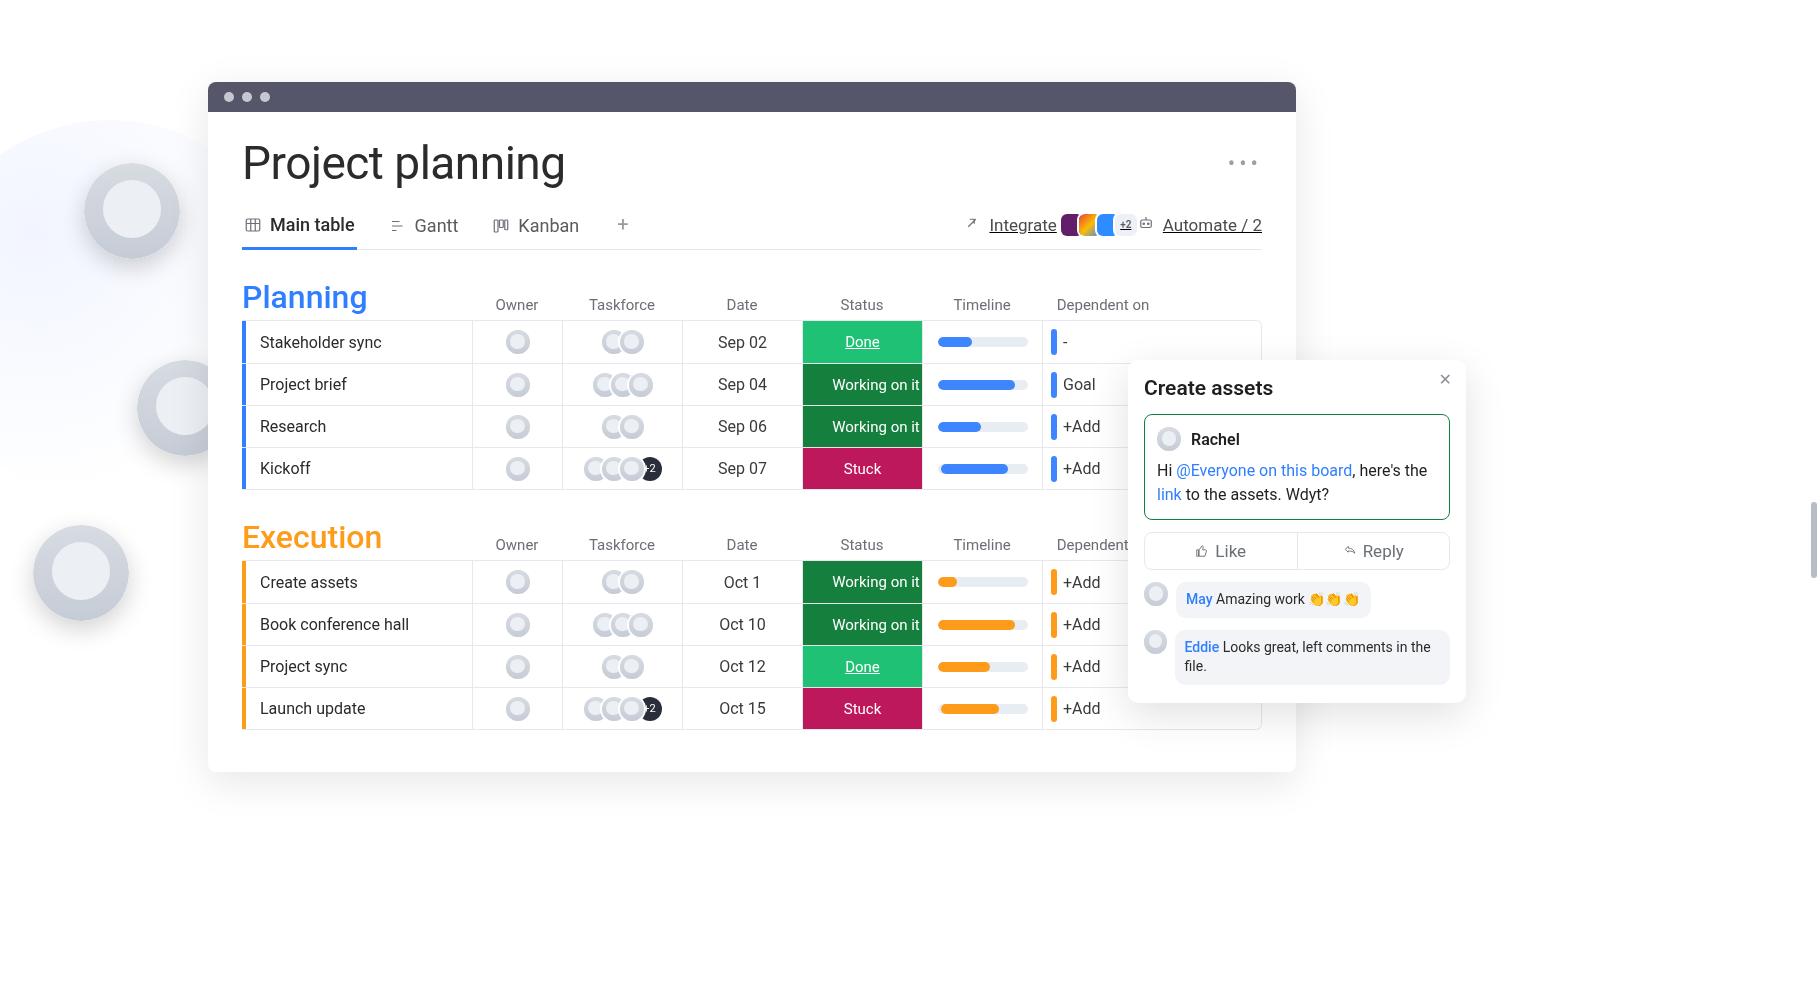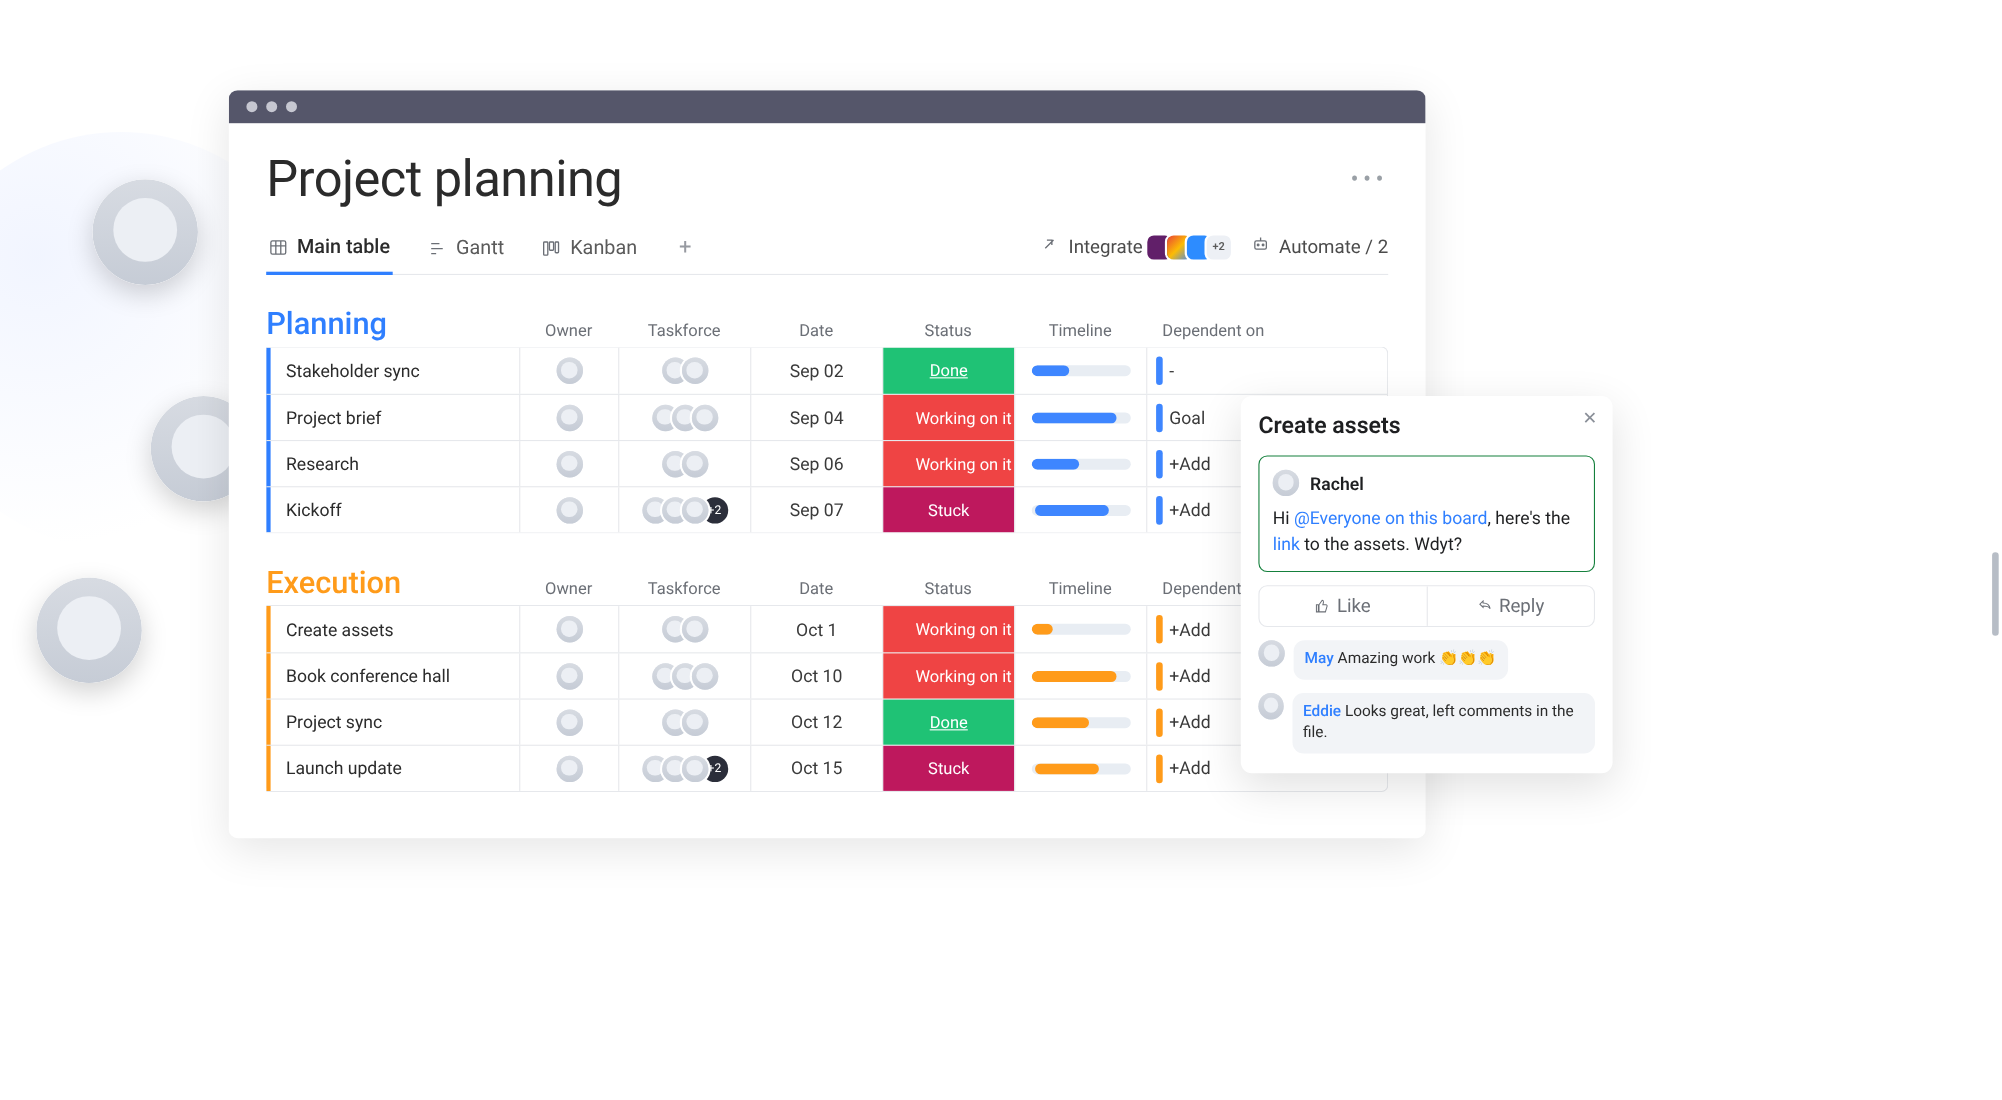--- a/index.html
+++ b/index.html
@@ -21,46 +21,46 @@
   .board-title { font-size:46px; font-weight:400; color:#2b2b2b; letter-spacing:-.5px; }
   .more-dots { color:#9aa0a6; font-size:22px; letter-spacing:4px; cursor:pointer; }
 
   .views-row { display:flex; align-items:center; justify-content:space-between; margin-top:18px; border-bottom:1px solid #e6e8ec; }
   .views-left { display:flex; align-items:center; gap:30px; }
   .view-tab { display:flex; align-items:center; gap:8px; padding:6px 2px 12px 2px; color:#5b5b5b; font-size:18px; cursor:pointer; }
   .view-tab.active { border-bottom:3px solid #2f7fff; color:#2b2b2b; font-weight:500; margin-bottom:-1px; }
   .view-icon { width:18px; height:18px; display:inline-flex; align-items:center; justify-content:center; color:#5b5b5b;}
   .add-view { color:#979aa1; font-size:20px; padding:0 6px 10px 6px; cursor:pointer; }
 
-  .views-right { display:flex; align-items:center; gap:18px; padding-bottom:8px; }
+  .views-right { display:flex; align-items:center; padding-bottom:8px;text-decoration:underline; }
   .rbtn { display:flex; align-items:center; gap:8px; color:#4b4b4b; font-size:17px; cursor:pointer; }
   .rbtn svg { width:18px; height:18px; }
   .int-badges { display:flex; align-items:center; }
   .int-badges .ib { width:22px; height:22px; border-radius:6px; margin-left:-4px; box-shadow:0 0 0 2px #fff; }
   .ib.slack{background:#611f69;} .ib.gmail{background:linear-gradient(135deg,#ea4335,#fbbc05 50%,#4285f4);} .ib.zoom{background:#2d8cff;}
   .ib.plus{background:#edf0f5; color:#5b5b5b; font-size:10px; font-weight:600; display:flex; align-items:center; justify-content:center;}
 
   .group { margin-top:28px; }
   .group-head { display:grid; grid-template-columns: 230px 90px 120px 120px 120px 120px 122px; align-items:end; gap:0; }
-  .group-title { font-size:28px; font-weight:500; padding-bottom:4px; }
+  .group-title { font-size:32px; font-weight:500; padding-bottom:4px; }
   .g-blue .group-title { color:#2f7fff; }
   .g-orange .group-title { color:#ff9b1a; }
   .col-head { text-align:center; color:#6b6f76; font-size:15px; padding-bottom:6px; }
 
   .rows { border:1px solid #e6e8ec; border-left:none; border-radius:0 6px 6px 0; overflow:hidden; }
   .g-blue .rows { box-shadow: inset 4px 0 0 #2f7fff; }
   .g-orange .rows { box-shadow: inset 4px 0 0 #ff9b1a; }
 
   .row { display:grid; grid-template-columns: 230px 90px 120px 120px 120px 120px 122px; align-items:center; height:42px; border-top:1px solid #e6e8ec; }
   .row:first-child { border-top:none; }
   .cell { height:100%; display:flex; align-items:center; justify-content:center; font-size:16px; color:#2b2b2b; border-left:1px solid #e6e8ec; }
   .cell.name { justify-content:flex-start; padding-left:18px; border-left:none; }
   .cell.date { color:#3a3a3a; }
   .status { width:100%; height:100%; display:flex; align-items:center; justify-content:center; color:#fff; font-size:15px; }
-  .st-done{background:#1fc275;text-decoration:underline;} .st-work{background:#ef4444;padding-left:27px;} .st-stuck{background:#be185d;}
+  .st-done{background:#1fc275;text-decoration:underline;} .st-work{background:#15803d;padding-left:27px;} .st-stuck{background:#be185d;}
 
   .tl-cell { display:flex; align-items:center; justify-content:center; gap:8px; width:100%; }
   .tl-track { position:relative; width:90px; height:10px; background:#e8edf3; border-radius:6px; overflow:hidden; }
   .tl-fill { position:absolute; top:0; height:100%; border-radius:6px; }
   .g-blue .tl-fill { background:#3e86ff; }
   .g-orange .tl-fill { background:#ff9b1a; }
   .dep-bar { width:6px; height:26px; border-radius:4px; }
   .g-blue .dep-bar{background:#3e86ff;} .g-orange .dep-bar{background:#ff9b1a;}
   .dep-text { margin-left:6px; color:#3a3a3a; }
 

